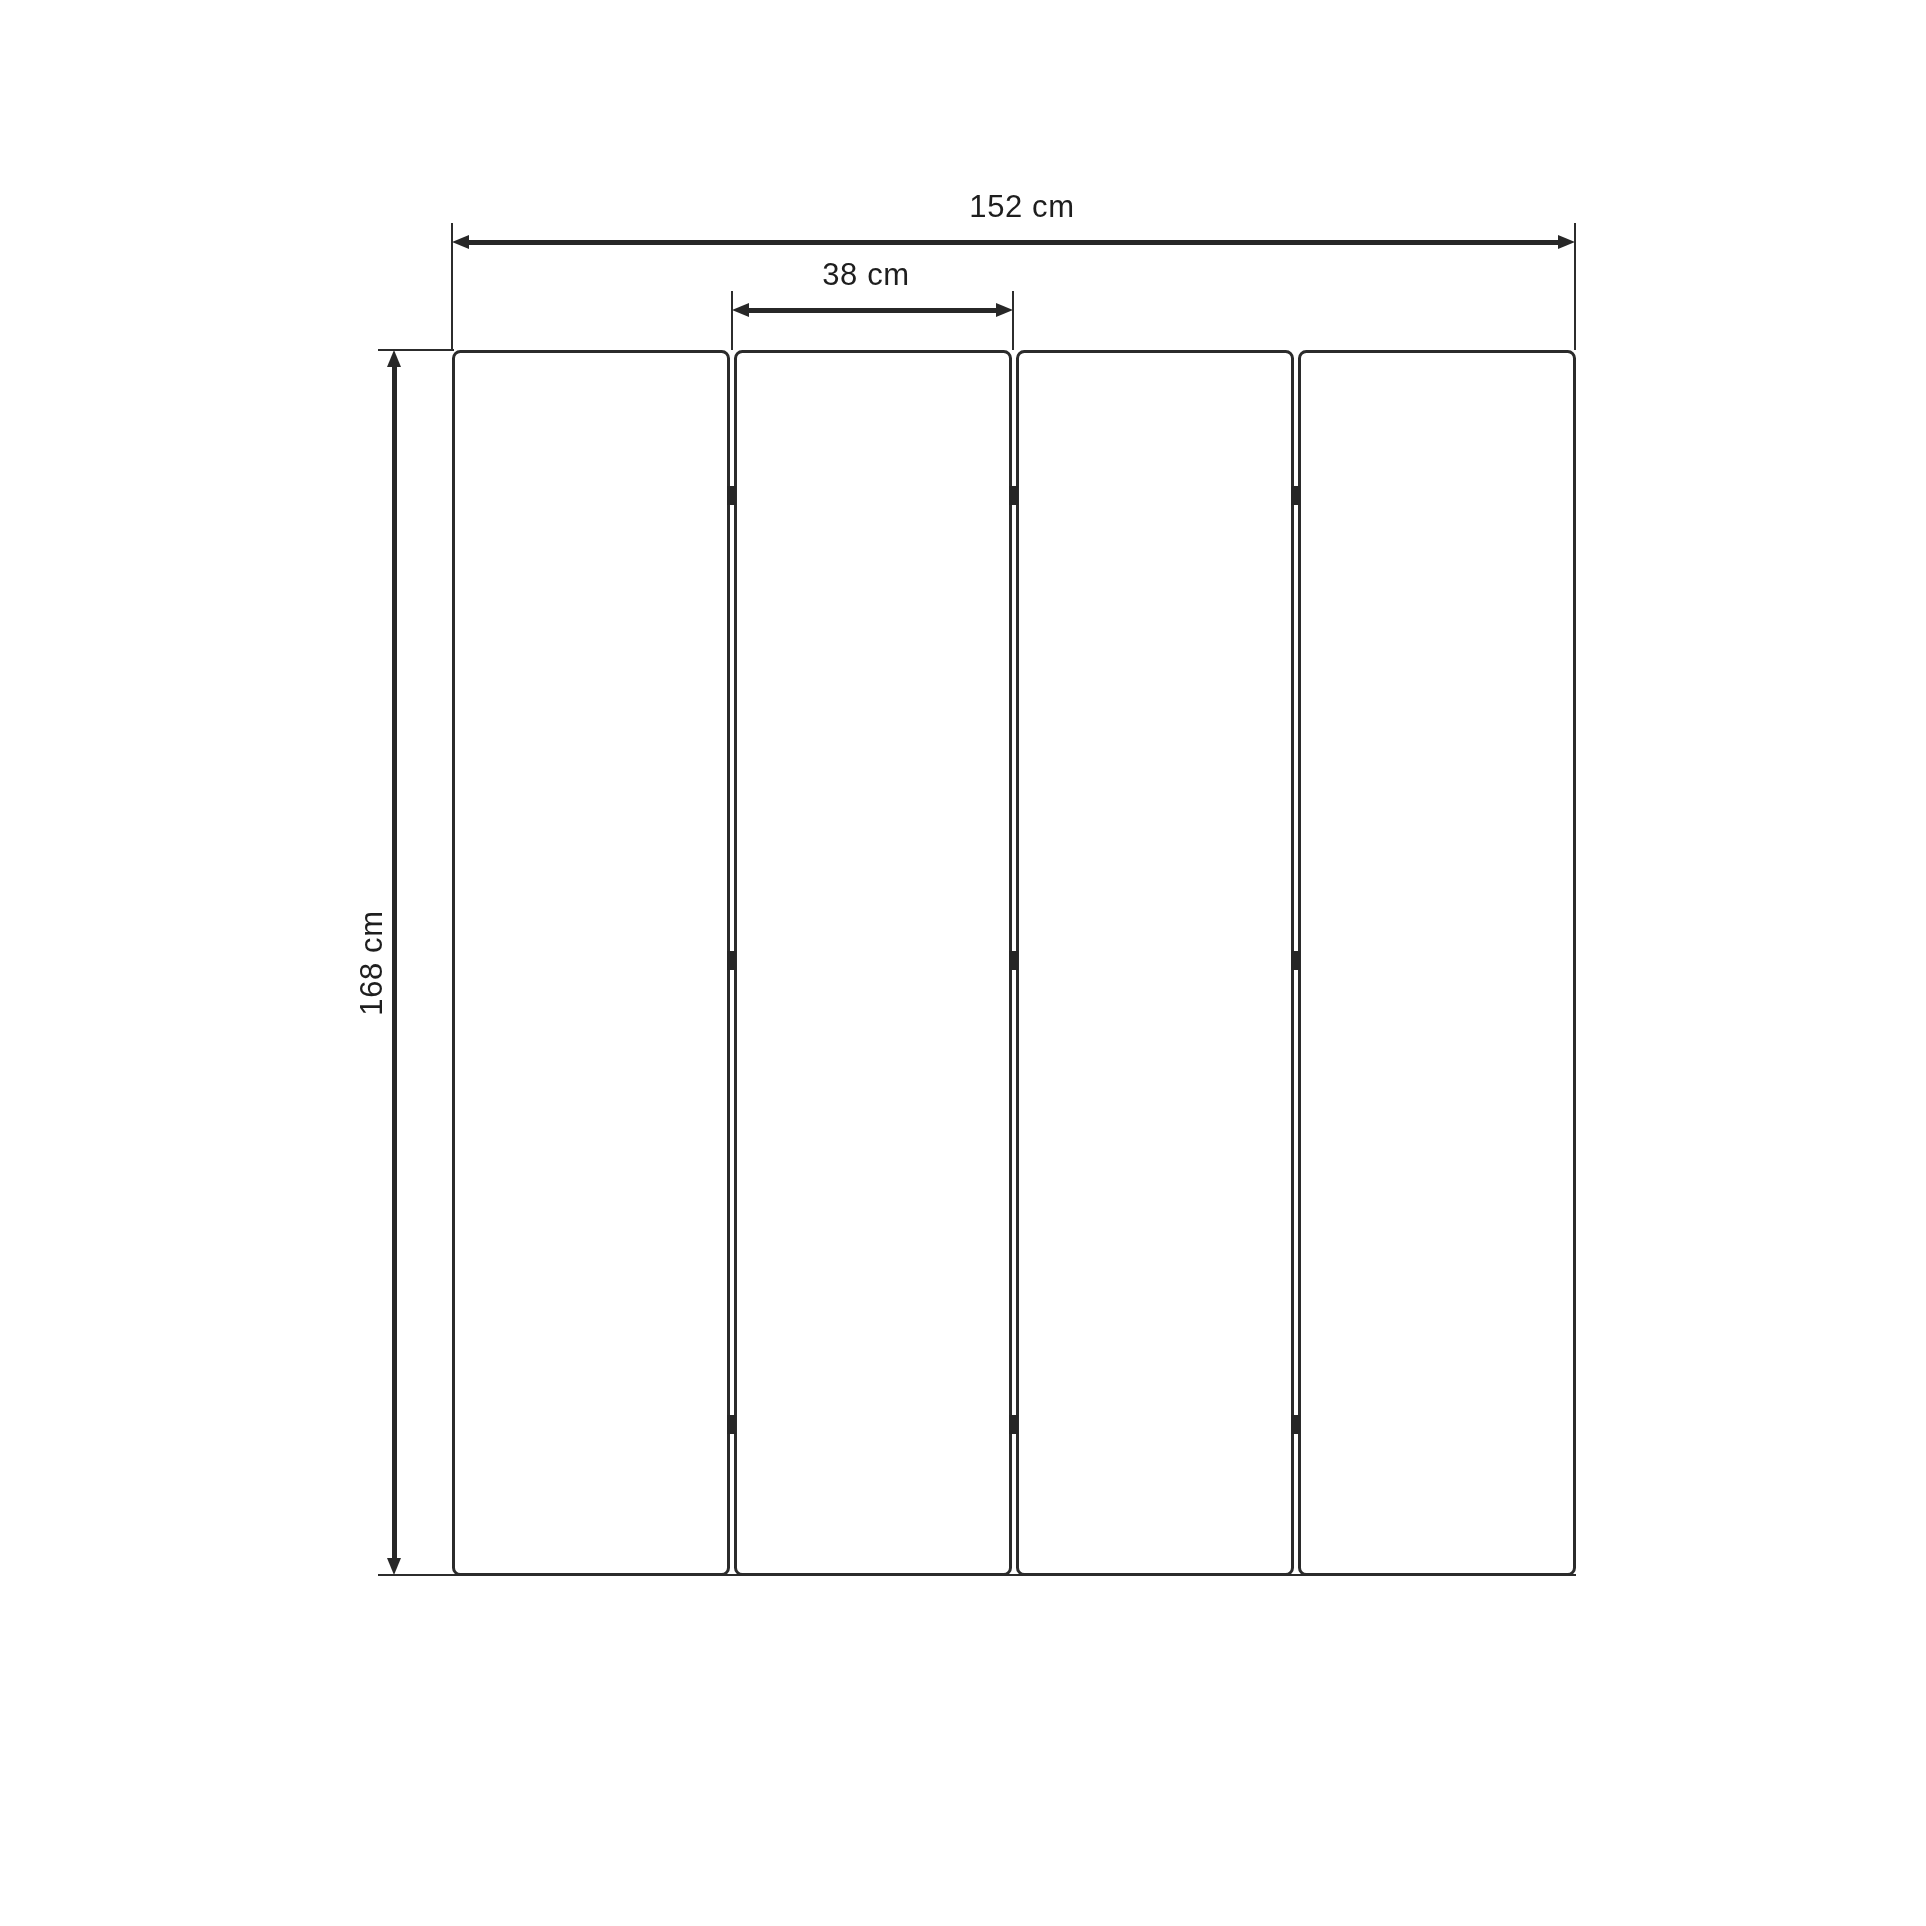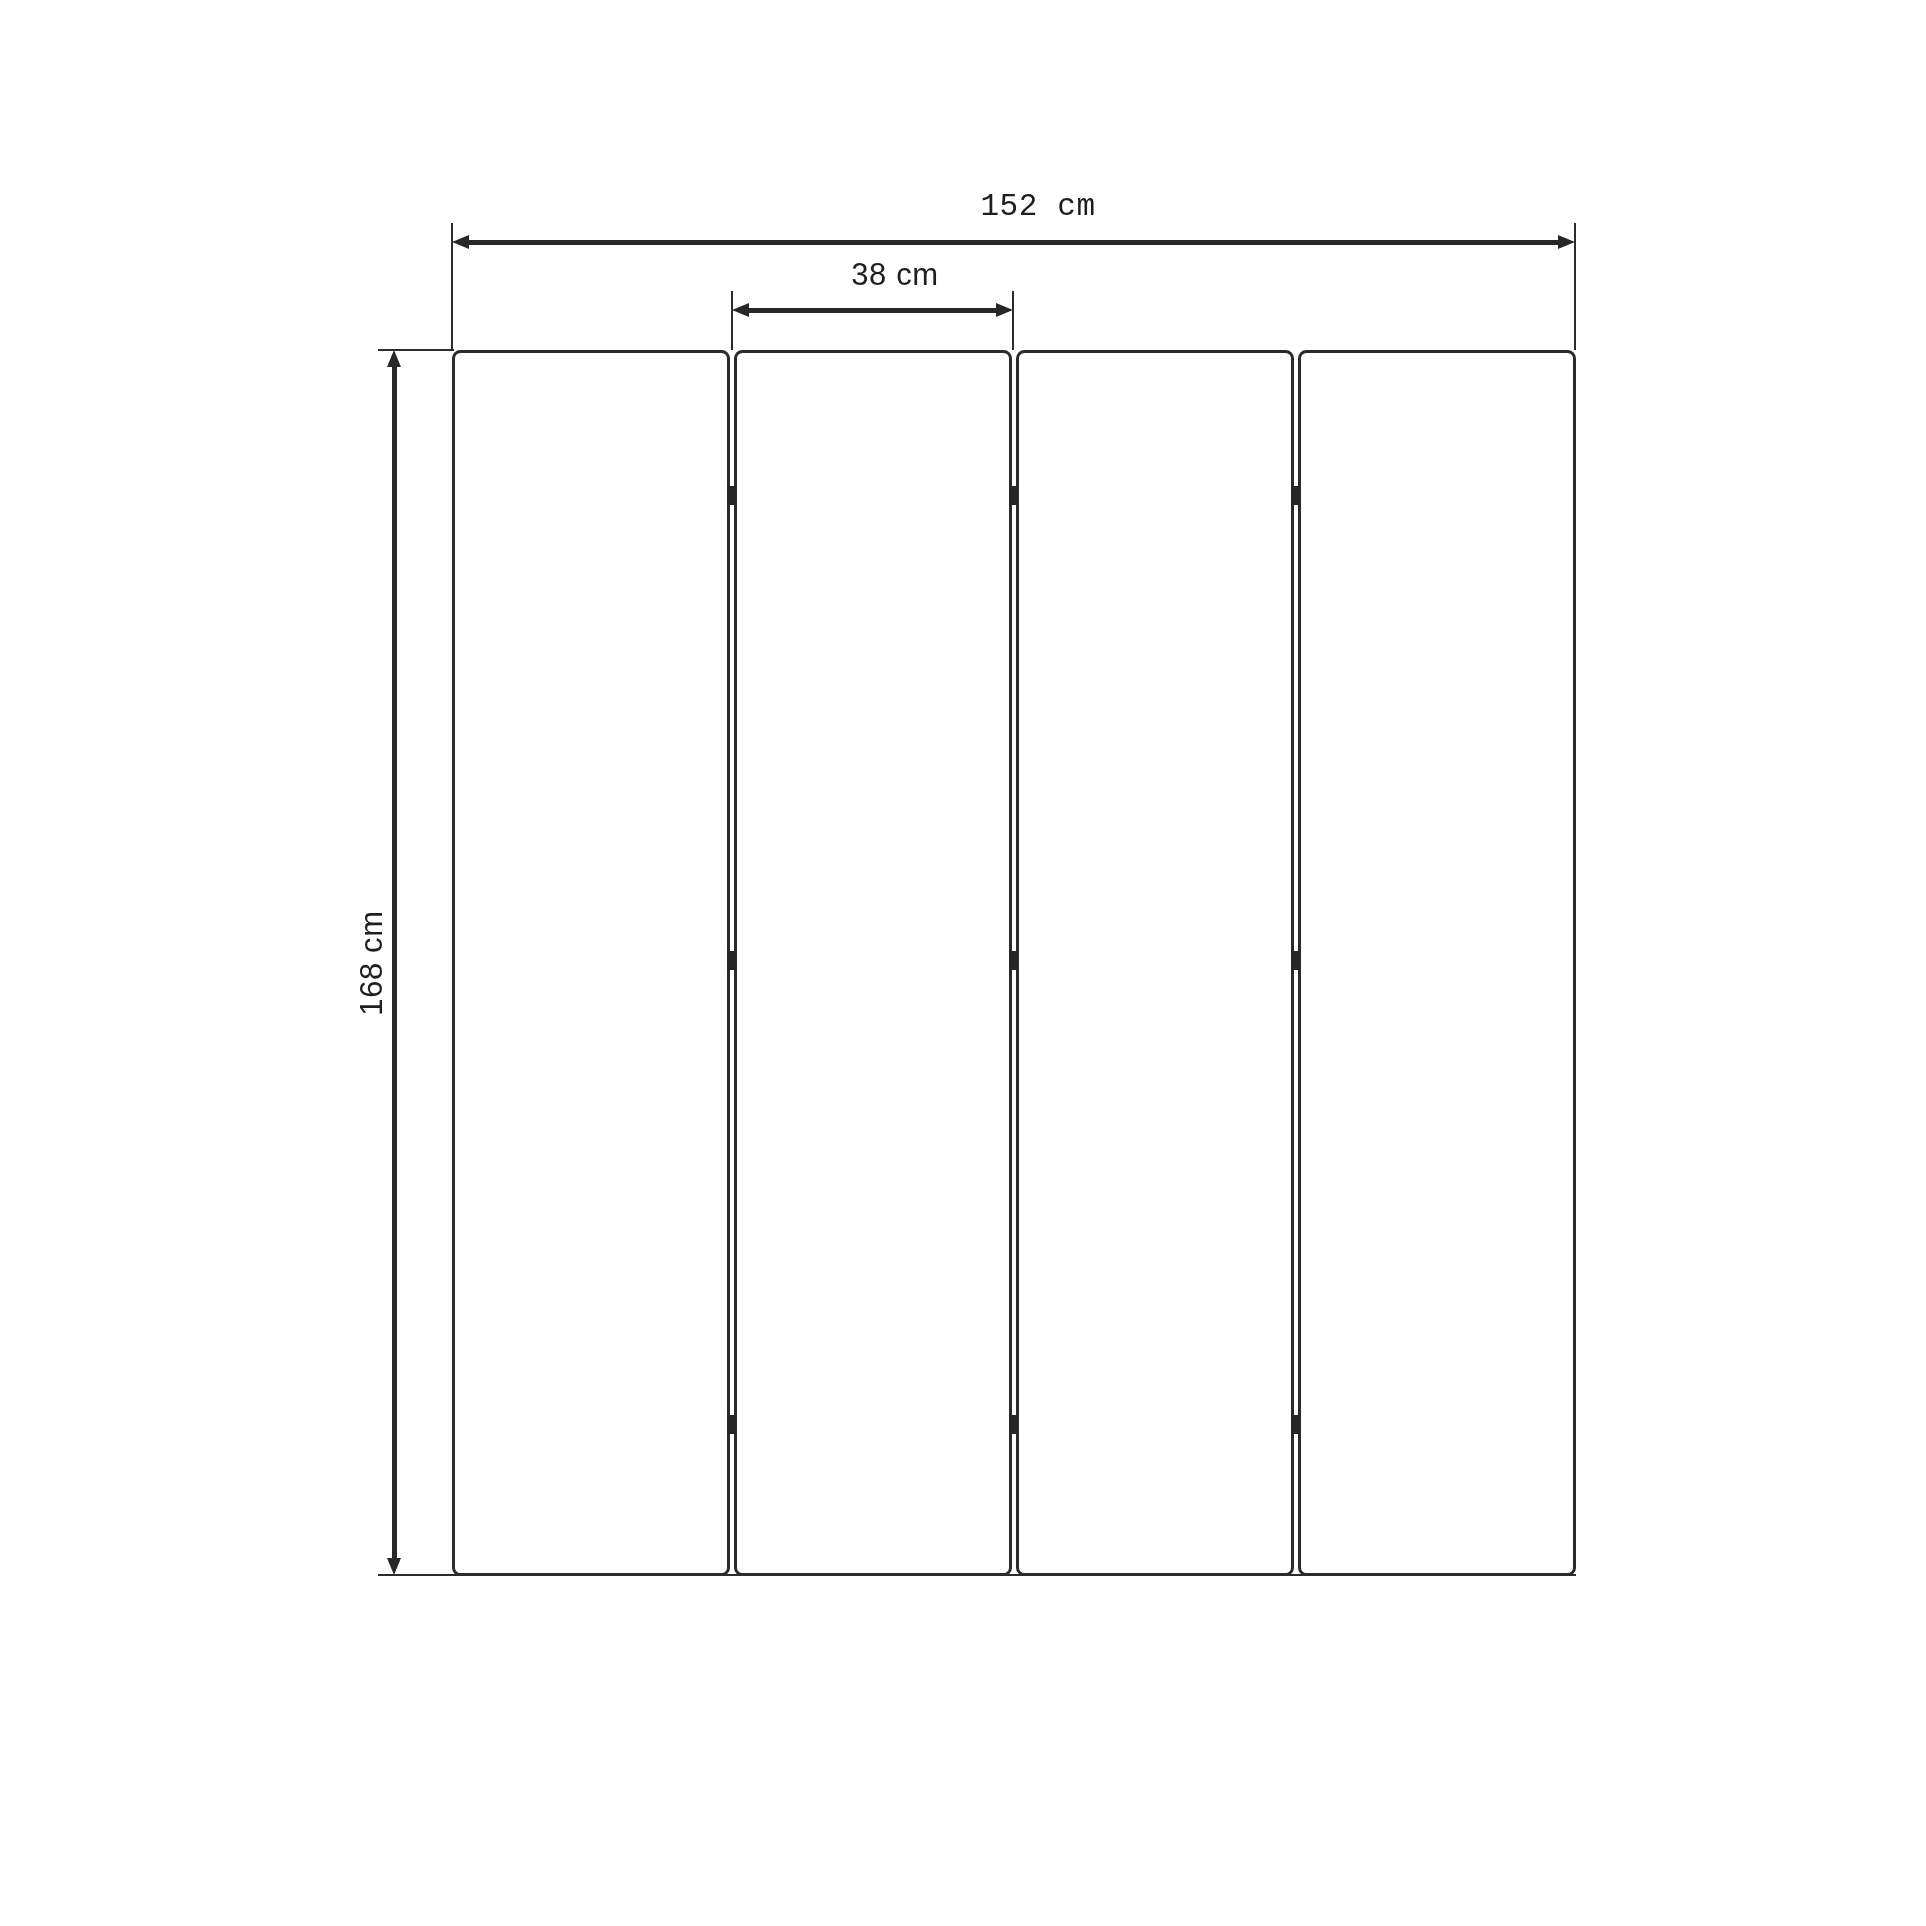--- a/index.html
+++ b/index.html
@@ -20,22 +20,22 @@
   .dim-label {
     position: absolute;
     color: #1e1e1e;
     font-size: 31px;
     font-weight: 500;
     letter-spacing: 0.6px;
     line-height: 1;
     text-align: center;
     white-space: nowrap;
   }
-  .label-152 { left: 476px; width: 1124px; top: 191px; font-family: Liberation Mono, monospace; }
-  .label-38  { left: 754px; width: 282px; top: 259px; }
+  .label-152 { left: 460px; width: 1124px; top: 191px; }
+  .label-38  { left: 725px; width: 282px; top: 259px; }
   .label-168 {
     left: 371px; top: 963px;
     transform: translate(-50%, -50%) rotate(-90deg);
     transform-origin: center center;
   }
   .dim-line-h {
     position: absolute;
     height: 4.5px;
     background: #272727;
   }

